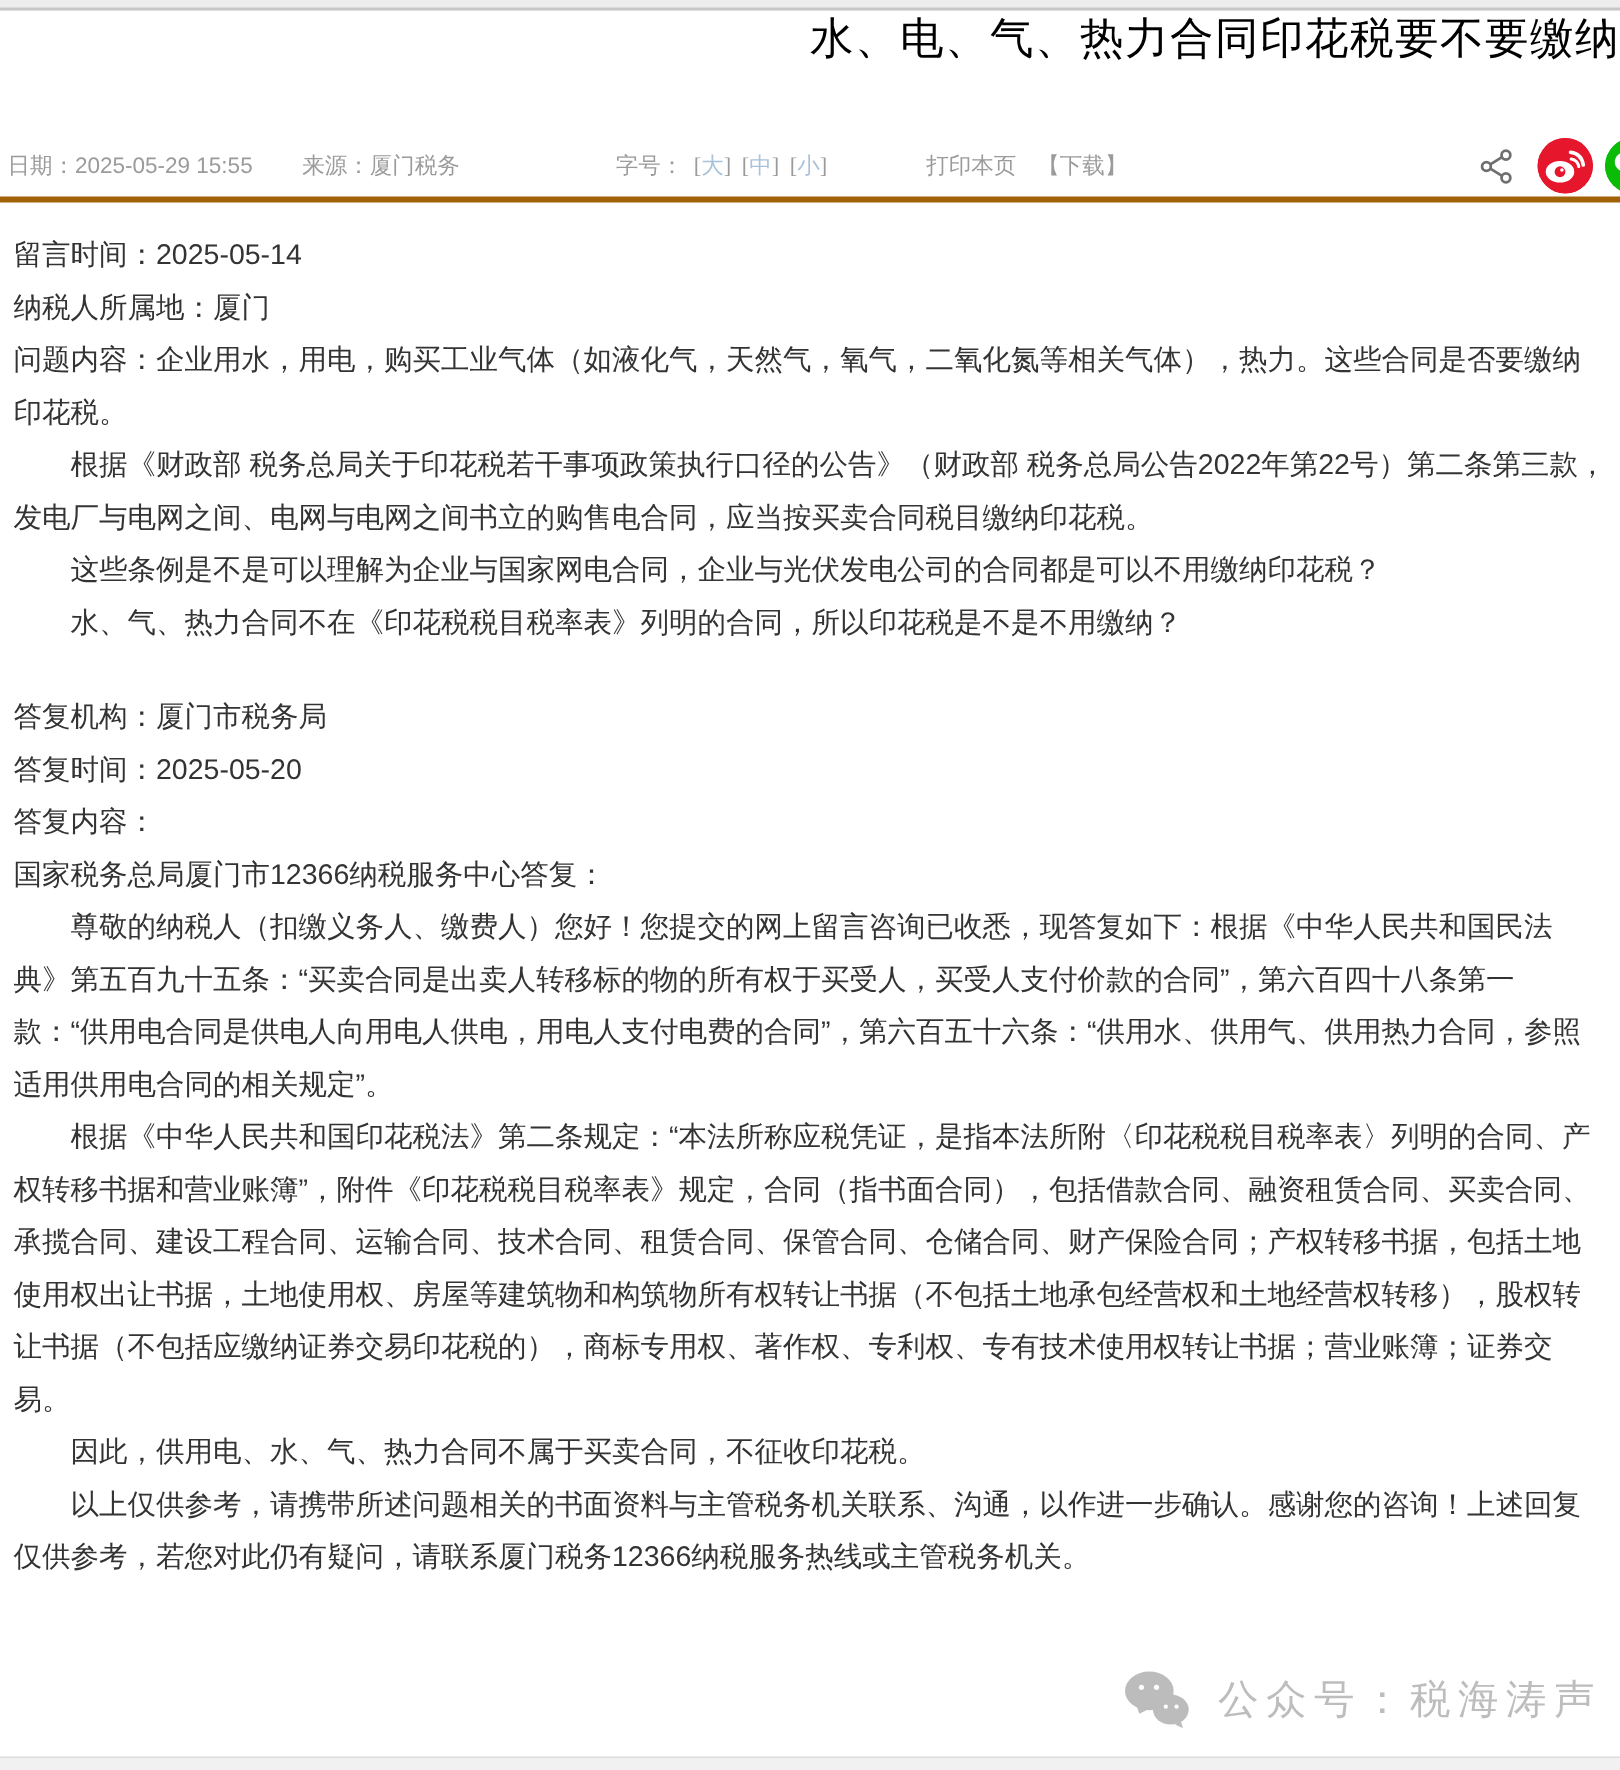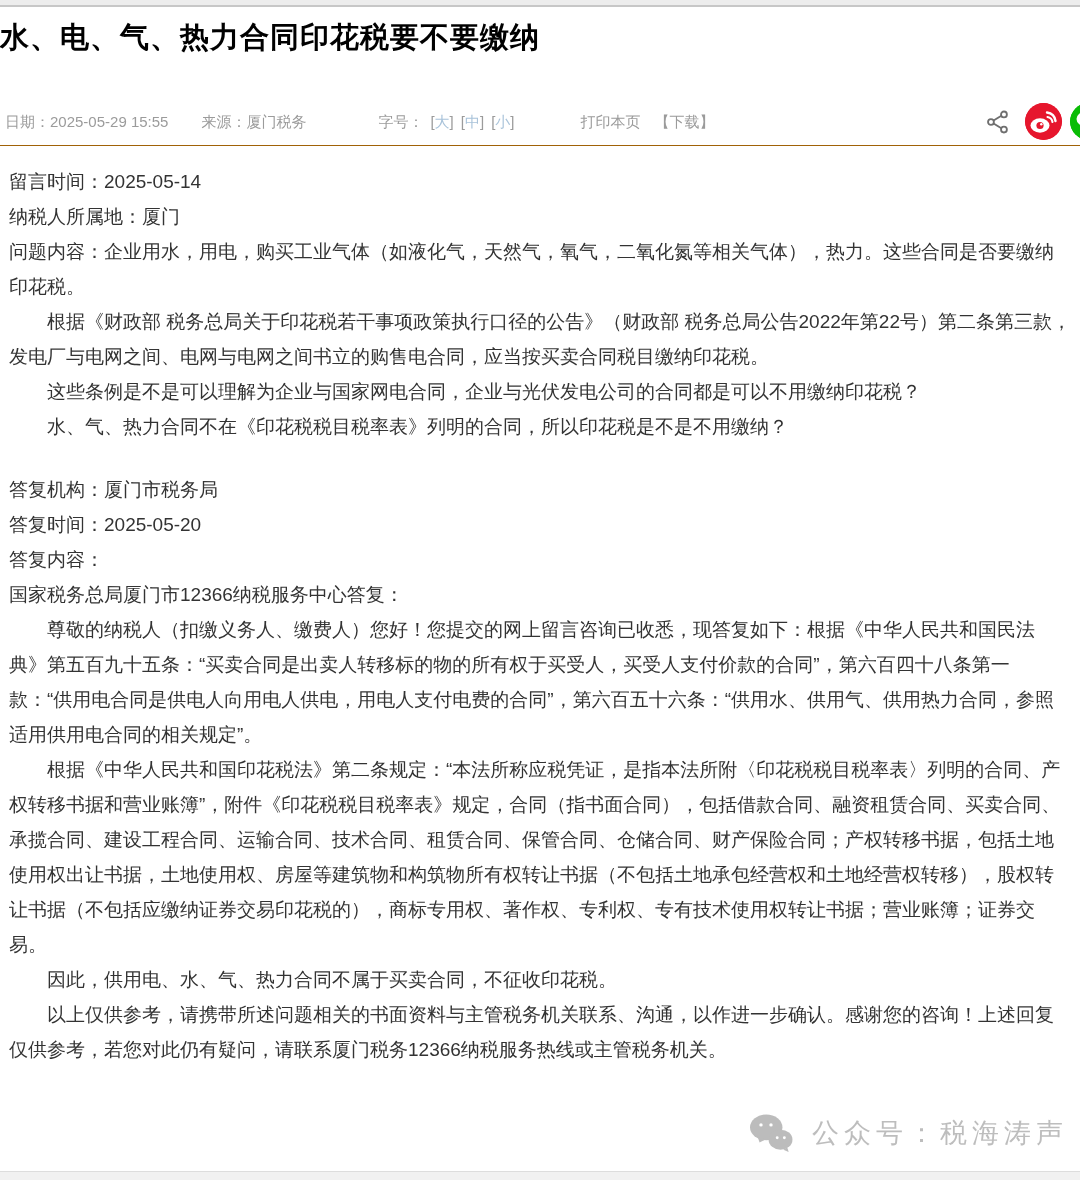--- a/index.html
+++ b/index.html
@@ -8,44 +8,43 @@
     position: relative;
     background: #ffffff;
     overflow: hidden;
     font-family: "Liberation Sans", "DejaVu Sans", sans-serif;
   }
   
   .top-strip { height: 7px; background: #ededed; border-bottom: 2px solid #c7c7c7; }
 
   
   .page-title {
-    margin-top: 11px;
-    text-align: left;
+    text-align: right;
     font-size: 29px;
-    font-weight: bold;
+    font-weight: normal;
     color: #000000;
     letter-spacing: 1px;
     line-height: 38px;
   }
 
   
   .meta-bar {
     margin-top: 44px;
     padding: 0 0 0 5px;
     height: 46px;
     display: flex;
     align-items: center;
-    border-bottom: 1px solid #a16207;
+    border-bottom: 4px solid #a16207;
     font-size: 15px;
     color: #9b9b9b;
     position: relative;
   }
   .meta-item { white-space: nowrap; }
   .meta-source { margin-left: 33px; }
-  .meta-fontsize { margin-left: 72px; display: inline-flex; align-items: center; }
+  .meta-fontsize { margin-left: 104px; display: inline-flex; align-items: center; font-family: Liberation Serif, serif; }
   .fs-opt { margin-left: 7px; cursor: pointer; }
   .fs-bracket { color: #9b9b9b; }
   .fs-char { color: #a9c3da; }
   .meta-print { margin-left: 66px; cursor: pointer; }
   .meta-download { margin-left: 14px; cursor: pointer; }
   .meta-icons {
     position: absolute;
     right: 0;
     top: 3px;
     display: flex;

